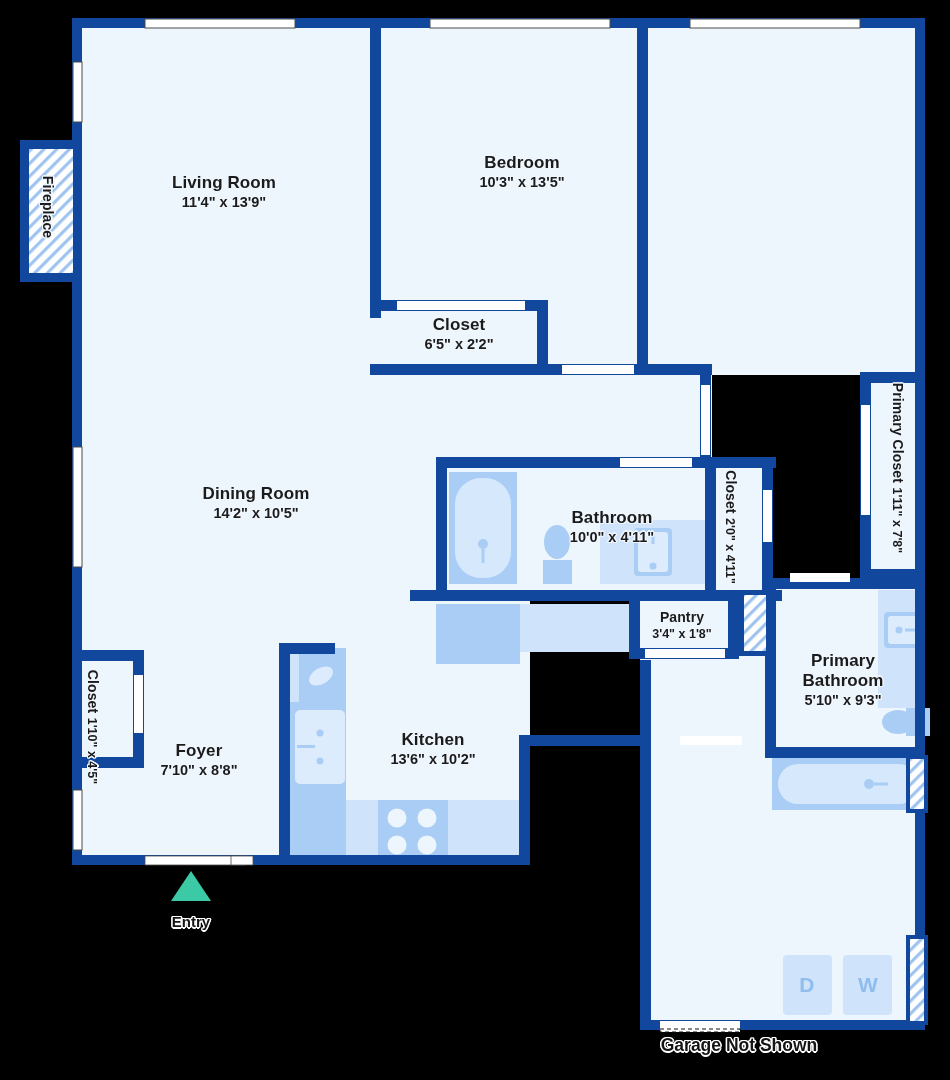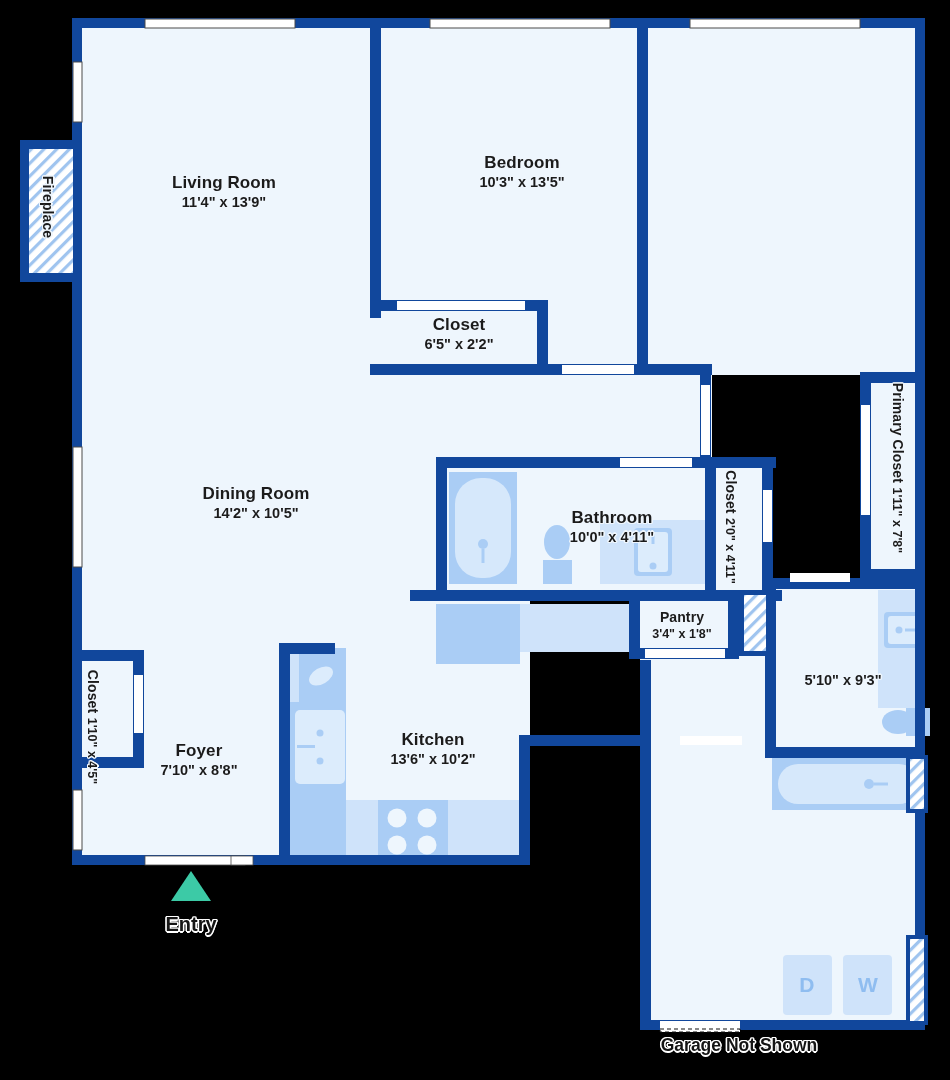--- a/index.html
+++ b/index.html
@@ -55,21 +55,21 @@
   .lbl.small .rdim  { font-size: 12.5px; }
   .lbl.vert {
     transform-origin: center center;
   }
   .lbl.vert-cw  { transform: translate(-50%,-50%) rotate(90deg); }
   .lbl.flat     { transform: translate(-50%,-50%); }
   .lbl.vert .rname, .lbl.vert .rdim { display:inline-block; }
   .entry-label {
     position: absolute;
     transform: translate(-50%, 0);
-    font-size: 20px;
+    font-size: 15px;
     font-weight: bold;
     color: #151515;
     text-shadow:
        1.5px 0 #ffffff, -1.5px 0 #ffffff, 0 1.5px #ffffff, 0 -1.5px #ffffff,
        1px 1px #ffffff, -1px 1px #ffffff, 1px -1px #ffffff, -1px -1px #ffffff;
     pointer-events: none;
   }
   .garage-label {
     position: absolute;
     transform: translate(-50%, 0);
@@ -322,20 +322,21 @@
     <span class="rname">Pantry</span>
     <span class="rdim">3'4" x 1'8"</span>
   </div>
 
   <div class="lbl small vert vert-cw" style="left:898px; top:468px;">
     <span class="rname">Primary Closet</span>
     <span class="rdim">1'11" x 7'8"</span>
   </div>
 
   <div class="lbl flat" style="left:843px; top:680px;">
+    <span class="rname" style="white-space:normal; width:120px;">Primary Bathroom</span>
     <span class="rdim">5'10" x 9'3"</span>
   </div>
 
 
   <div class="lbl flat" style="left:199px; top:760px;">
     <span class="rname">Foyer</span>
     <span class="rdim">7'10" x 8'8"</span>
   </div>
 
   <div class="lbl flat" style="left:433px; top:749px;">

